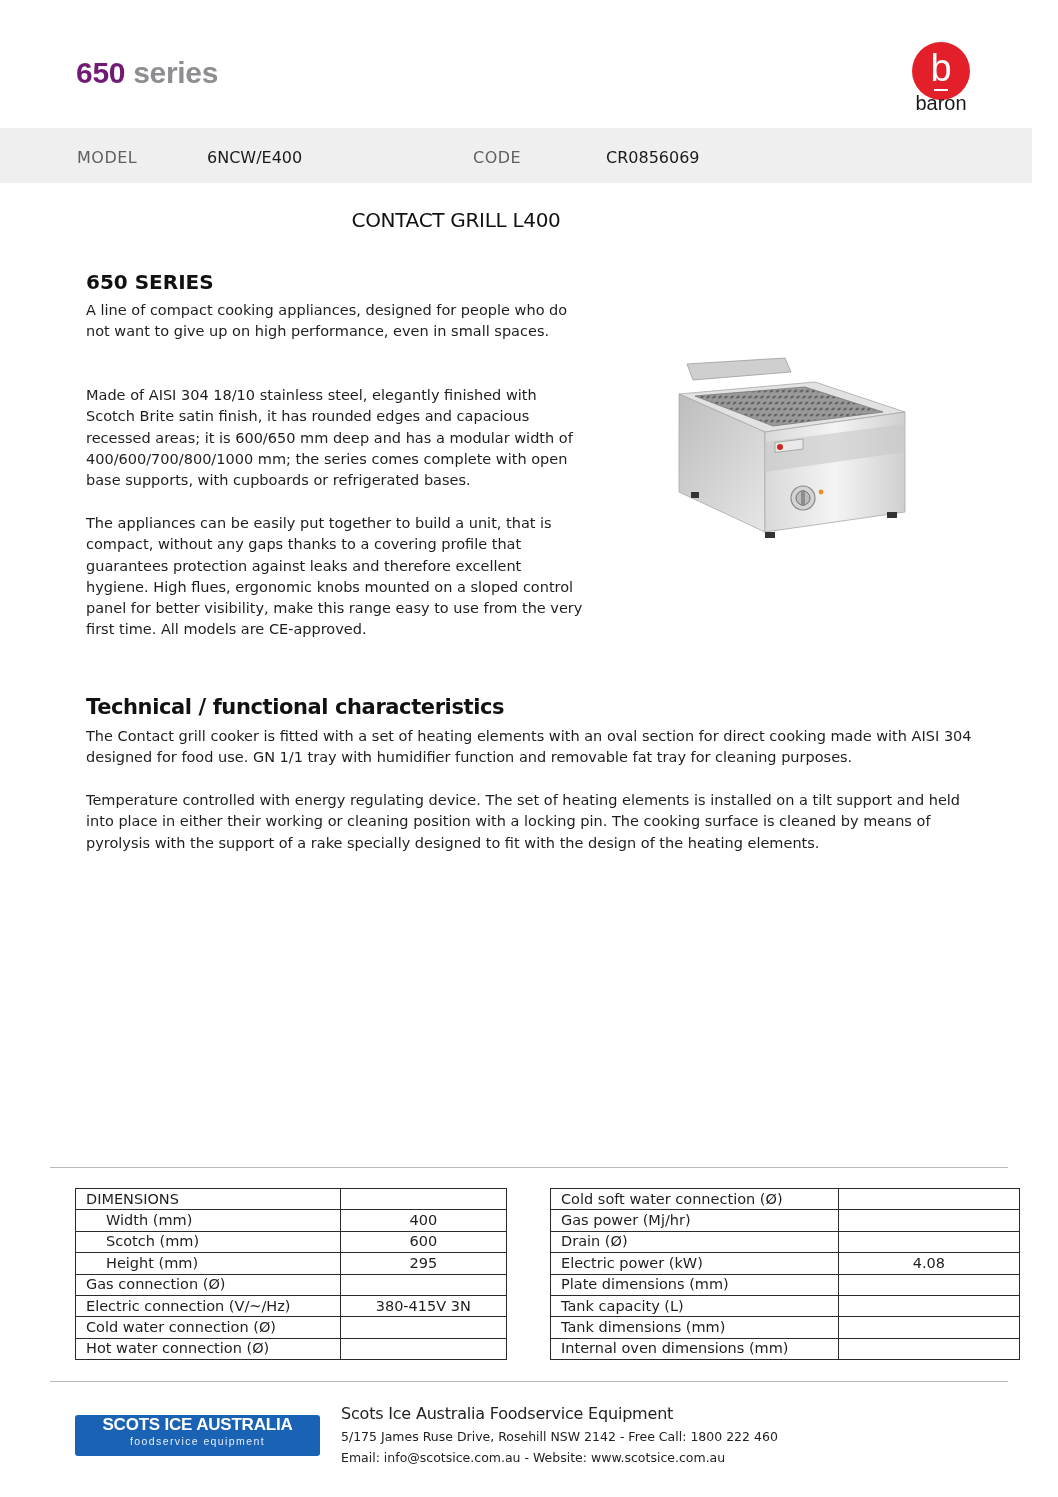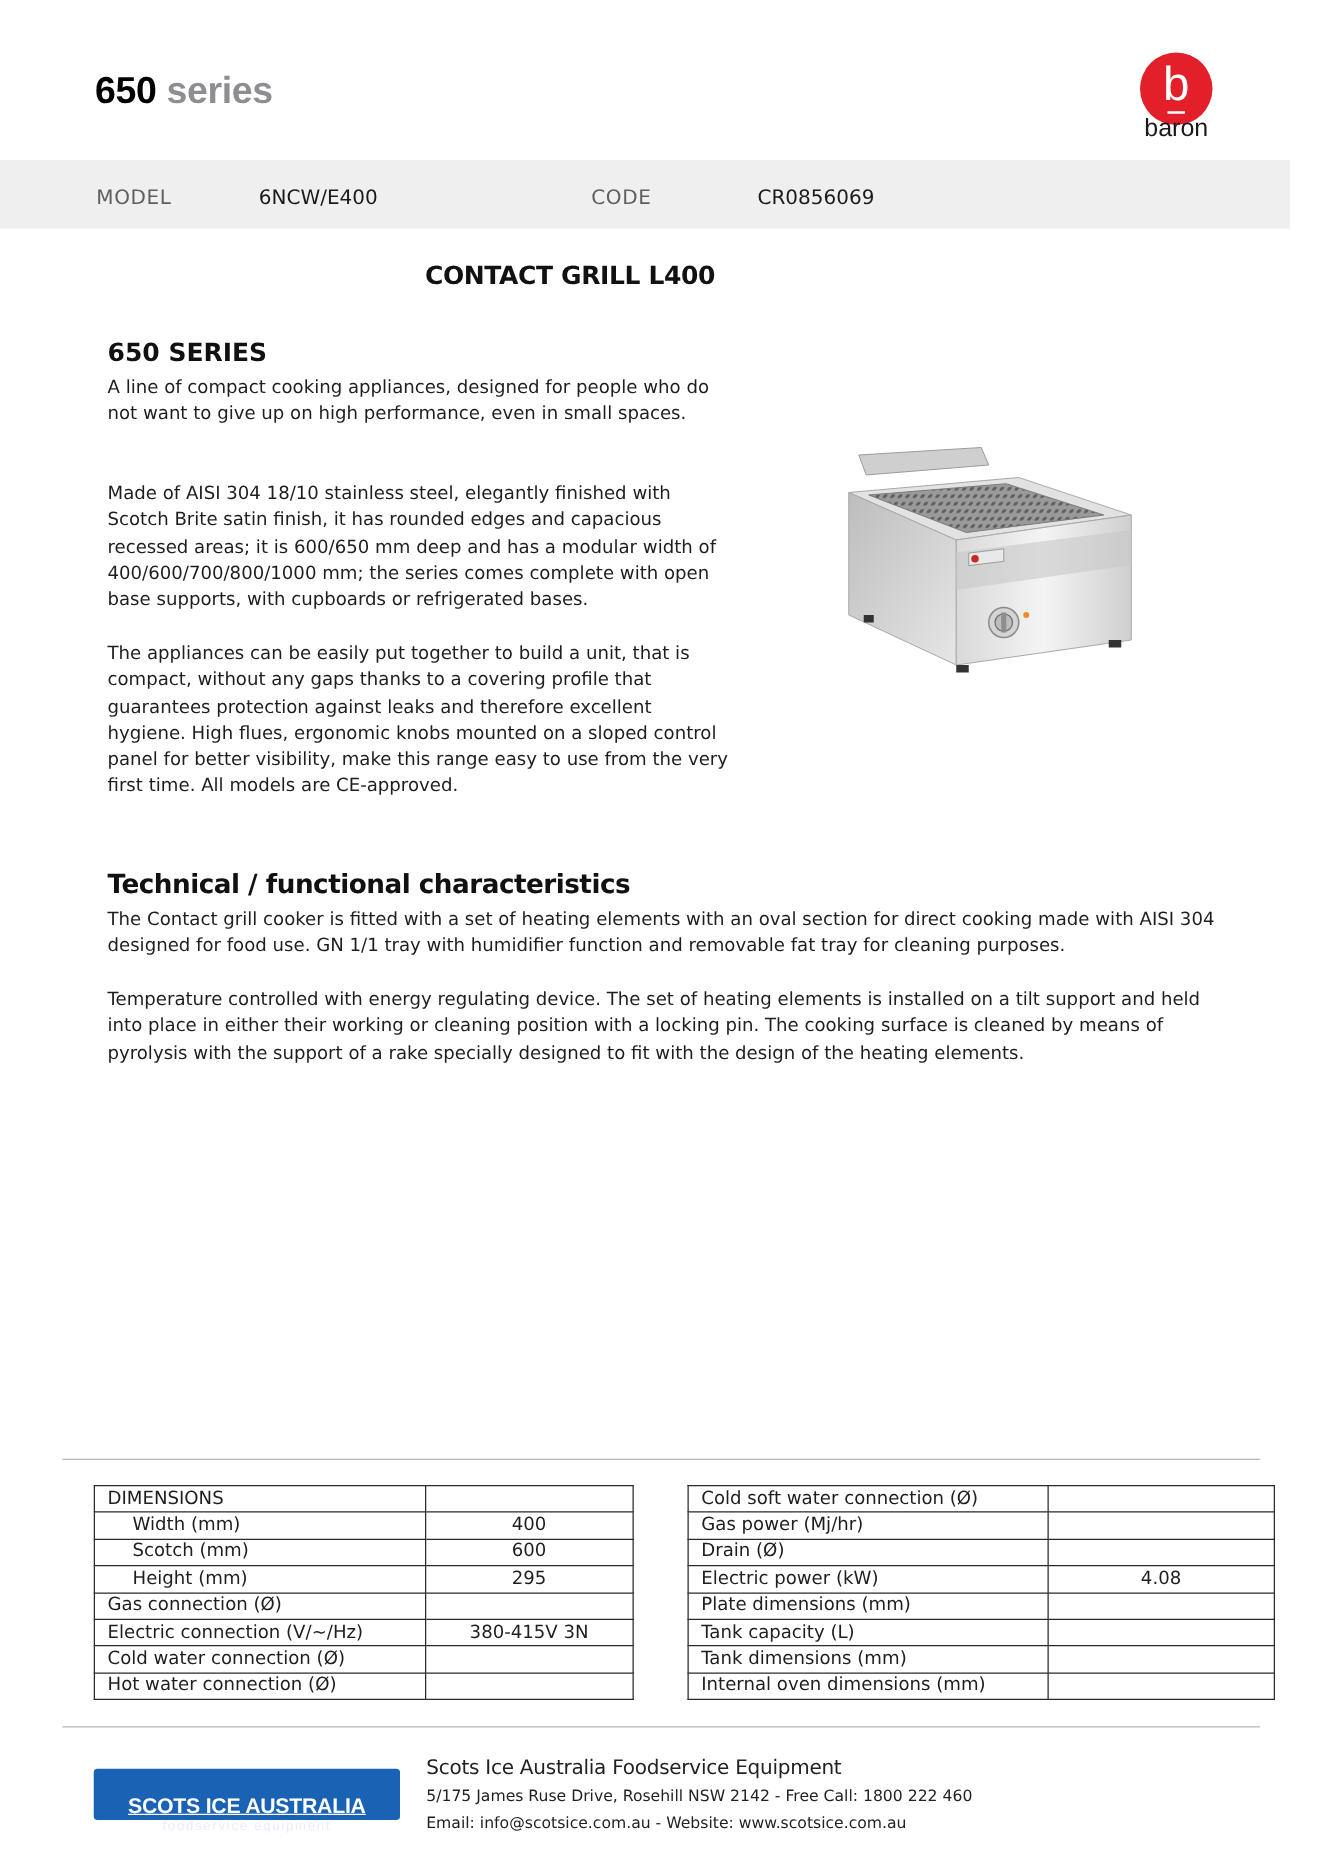--- a/index.html
+++ b/index.html
@@ -1,54 +1,54 @@
 <!DOCTYPE html>
 <html><head>
   <meta charset="utf-8">
   <style>
     * { box-sizing: border-box; margin: 0; padding: 0; }
     html, body { width: 1058px; height: 1497px; background: #ffffff; }
     body { position: relative; font-family: "DejaVu Sans", sans-serif; color: #1a1a1a; overflow: hidden; }
 
     .series-title { position: absolute; left: 76px; top: 56px; font-family: "Liberation Sans", sans-serif; font-weight: bold; font-size: 30px; letter-spacing: -0.3px; }
-    .series-title .num { color: #000000; }
+    .series-title .num { color: #701a75; }
     .series-title .word { color: #8d8e91; }
 
     .logo { position: absolute; left: 910px; top: 42px; width: 62px; height: 72px; }
     .logo-circle { position: absolute; left: 2px; top: 0; width: 58px; height: 58px; border-radius: 50%; background: #e3202a; }
     .logo-b { position: absolute; left: 0; top: 4px; width: 58px; text-align: center; color: #fff; font-family: "Liberation Sans", sans-serif; font-size: 38px; line-height: 44px; }
     .logo-underline { position: absolute; left: 22px; top: 47px; width: 14px; height: 2px; background: #fff; }
     .logo-text { position: absolute; left: 0; top: 50px; width: 62px; text-align: center; font-family: "Liberation Sans", sans-serif; font-size: 20px; color: #1a1a1a; }
 
     .info-bar { position: absolute; left: 0; top: 128px; width: 1032px; height: 55px; background: #efefef; }
     .info-bar span { position: absolute; top: 20px; font-family: "DejaVu Sans", sans-serif; font-size: 16px; }
     .info-label { color: #5f5f5f; letter-spacing: 0.5px; }
     .info-value { color: #1a1a1a; }
 
-    .product-title { position: absolute; left: 0; top: 208px; width: 912px; text-align: center; font-family: "DejaVu Sans", sans-serif; font-weight: bold; font-size: 20px; letter-spacing: -0.3px; color: #111; }
+    .product-title { position: absolute; left: 0; top: 208px; width: 912px; text-align: center; font-family: "DejaVu Sans", sans-serif; font-weight: normal; font-size: 20px; letter-spacing: -0.3px; color: #111; }
 
     .section-heading { position: absolute; left: 86px; font-family: "DejaVu Sans", sans-serif; color: #111; }
     .h-series { top: 270px; font-size: 20px; font-weight: bold; }
     .h-tech { top: 695px; font-size: 21px; font-weight: bold; letter-spacing: -0.4px; }
 
     .para { position: absolute; left: 86px; font-family: "DejaVu Sans", sans-serif; font-size: 14.5px; line-height: 21.3px; color: #1e1e1e; }
     .para-left { width: 500px; }
     .para-wide { width: 905px; }
 
     .product-image { position: absolute; left: 665px; top: 352px; width: 265px; height: 195px; }
 
     .divider { position: absolute; left: 50px; width: 958px; height: 1px; background: #b8b8b8; }
 
     table.spec { position: absolute; border-collapse: collapse; font-family: "DejaVu Sans", sans-serif; font-size: 14.5px; color: #1e1e1e; }
     table.spec td { border: 1px solid #2a2a2a; height: 21.4px; padding: 0 0 0 10px; line-height: 19px; white-space: nowrap; }
     table.spec td.val { text-align: center; padding: 0; }
     table.spec td.indent { padding-left: 30px; }
 
     .footer-logo { position: absolute; left: 75px; top: 1415px; width: 245px; height: 41px; background: #1a62b4; border-radius: 3px; text-align: center; color: #fff; }
-    .footer-logo .fl1 { display: block; font-family: "Liberation Sans", sans-serif; font-weight: bold; font-size: 17px; line-height: 20px; padding-top: 20px; letter-spacing: -0.2px; text-decoration: underline; }
+    .footer-logo .fl1 { display: block; font-family: "Liberation Sans", sans-serif; font-weight: bold; font-size: 17px; line-height: 20px; padding-top: 0; letter-spacing: -0.2px; }
     .footer-logo .fl2 { display: block; font-family: "Liberation Sans", sans-serif; font-size: 10.5px; line-height: 12px; letter-spacing: 1.4px; color: #e6eefa; }
 
     .footer-company { position: absolute; left: 341px; top: 1404px; font-family: "DejaVu Sans", sans-serif; font-size: 16px; color: #222; letter-spacing: -0.2px; }
     .footer-line { position: absolute; left: 341px; font-family: "DejaVu Sans", sans-serif; font-size: 12.5px; color: #222; }
   </style>
 </head>
 <body>
 
 <div class="series-title"><span class="num">650</span><span class="word"> series</span></div>
 

